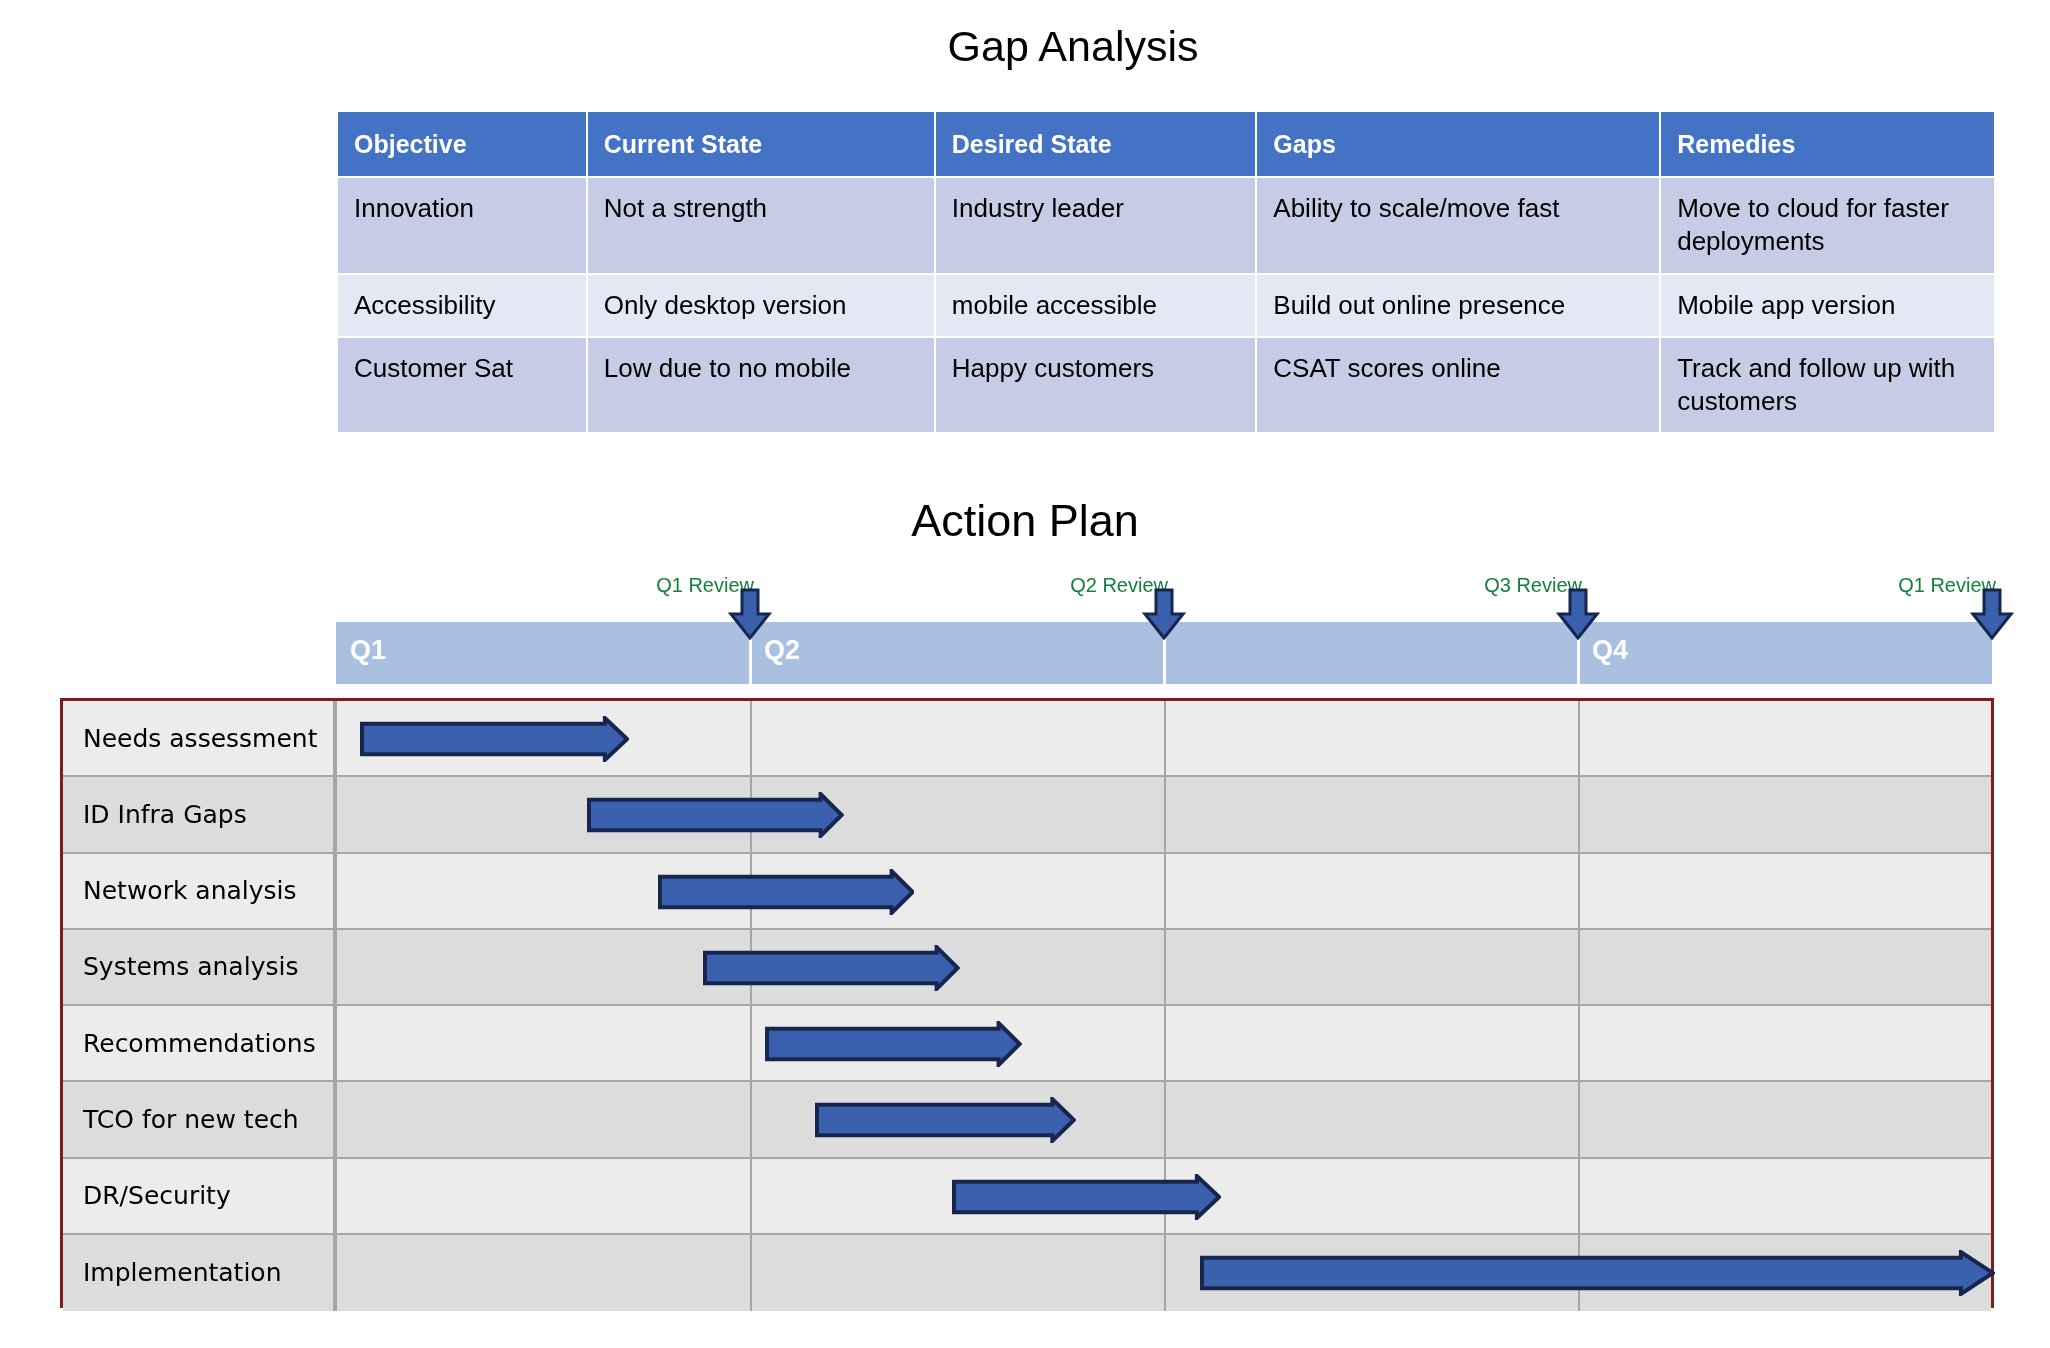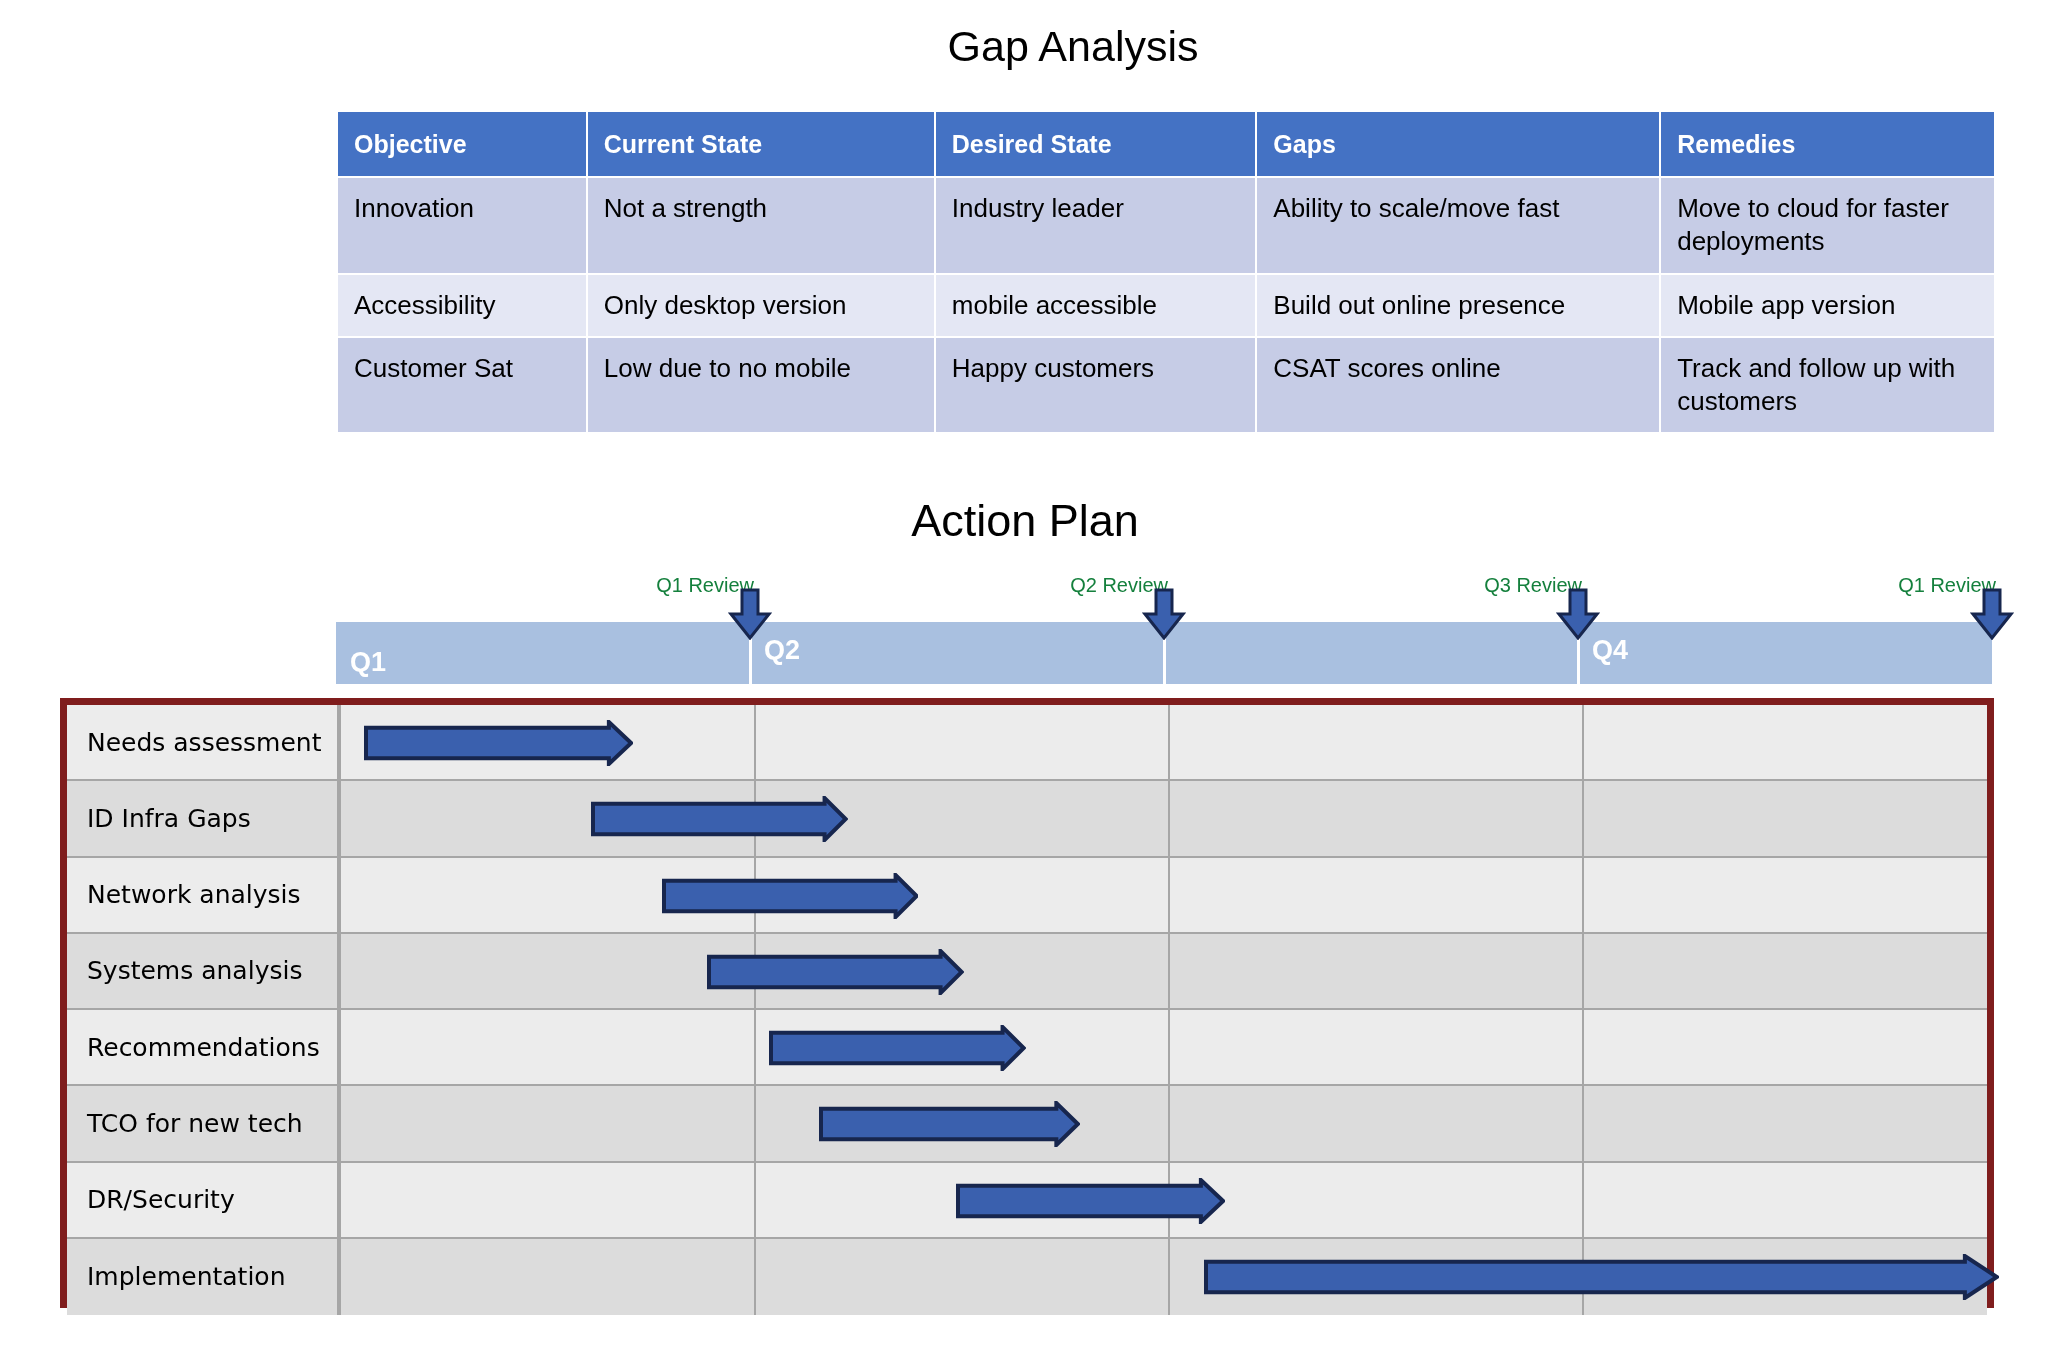--- a/index.html
+++ b/index.html
@@ -89,21 +89,21 @@
     white-space:nowrap;
     transform:translateX(-100%);
   }
   .review-arrow{position:absolute;width:44px;height:52px;}
 
   
   .grid{
     position:absolute;
     left:60px;top:138px;
     width:1934px;height:610px;
-    border:7px solid #7f1d1d;
+    border:3px solid #7f1d1d;
     box-sizing:border-box;
   }
   .grow{
     position:absolute;left:0;width:100%;height:76.25px;
     box-sizing:border-box;
     border-bottom:2px solid #A6A6A6;
   }
   .grow.even{background:#ECECEC;}
   .grow.odd{background:#DCDCDC;}
   .grow.last{border-bottom:none;}
@@ -172,21 +172,21 @@
         <td class="tall">Track and follow up with customers</td>
       </tr>
     </tbody>
   </table>
 
   <div class="title" id="action-title">Action Plan</div>
 
   <div id="gantt">
 
     <div class="quarter-bar" id="quarter-bar">
-        <div class="q-cell" style="left: 0px; width: 414px; margin-top: 12px;">Q1</div>
+        <div class="q-cell" style="left: 0px; width: 414px;">Q1</div>
         <div class="q-cell" style="left: 414px; width: 414px;">Q2</div>
         <div class="q-divider" style="left: 413px;"></div>
         <div class="q-divider" style="left: 827px;"></div>
         <div class="q-cell" style="left: 1242px; width: 414px;">Q4</div>
         <div class="q-divider" style="left: 1241px;"></div>
       </div>
 
     <div id="review-layer">
         <div class="review-label" style="left: 754px; top: 14px;">Q1 Review</div>
         <div class="review-arrow" style="left: 728px; top: 28px;"><svg viewBox="0 0 44 52" width="44" height="52">

